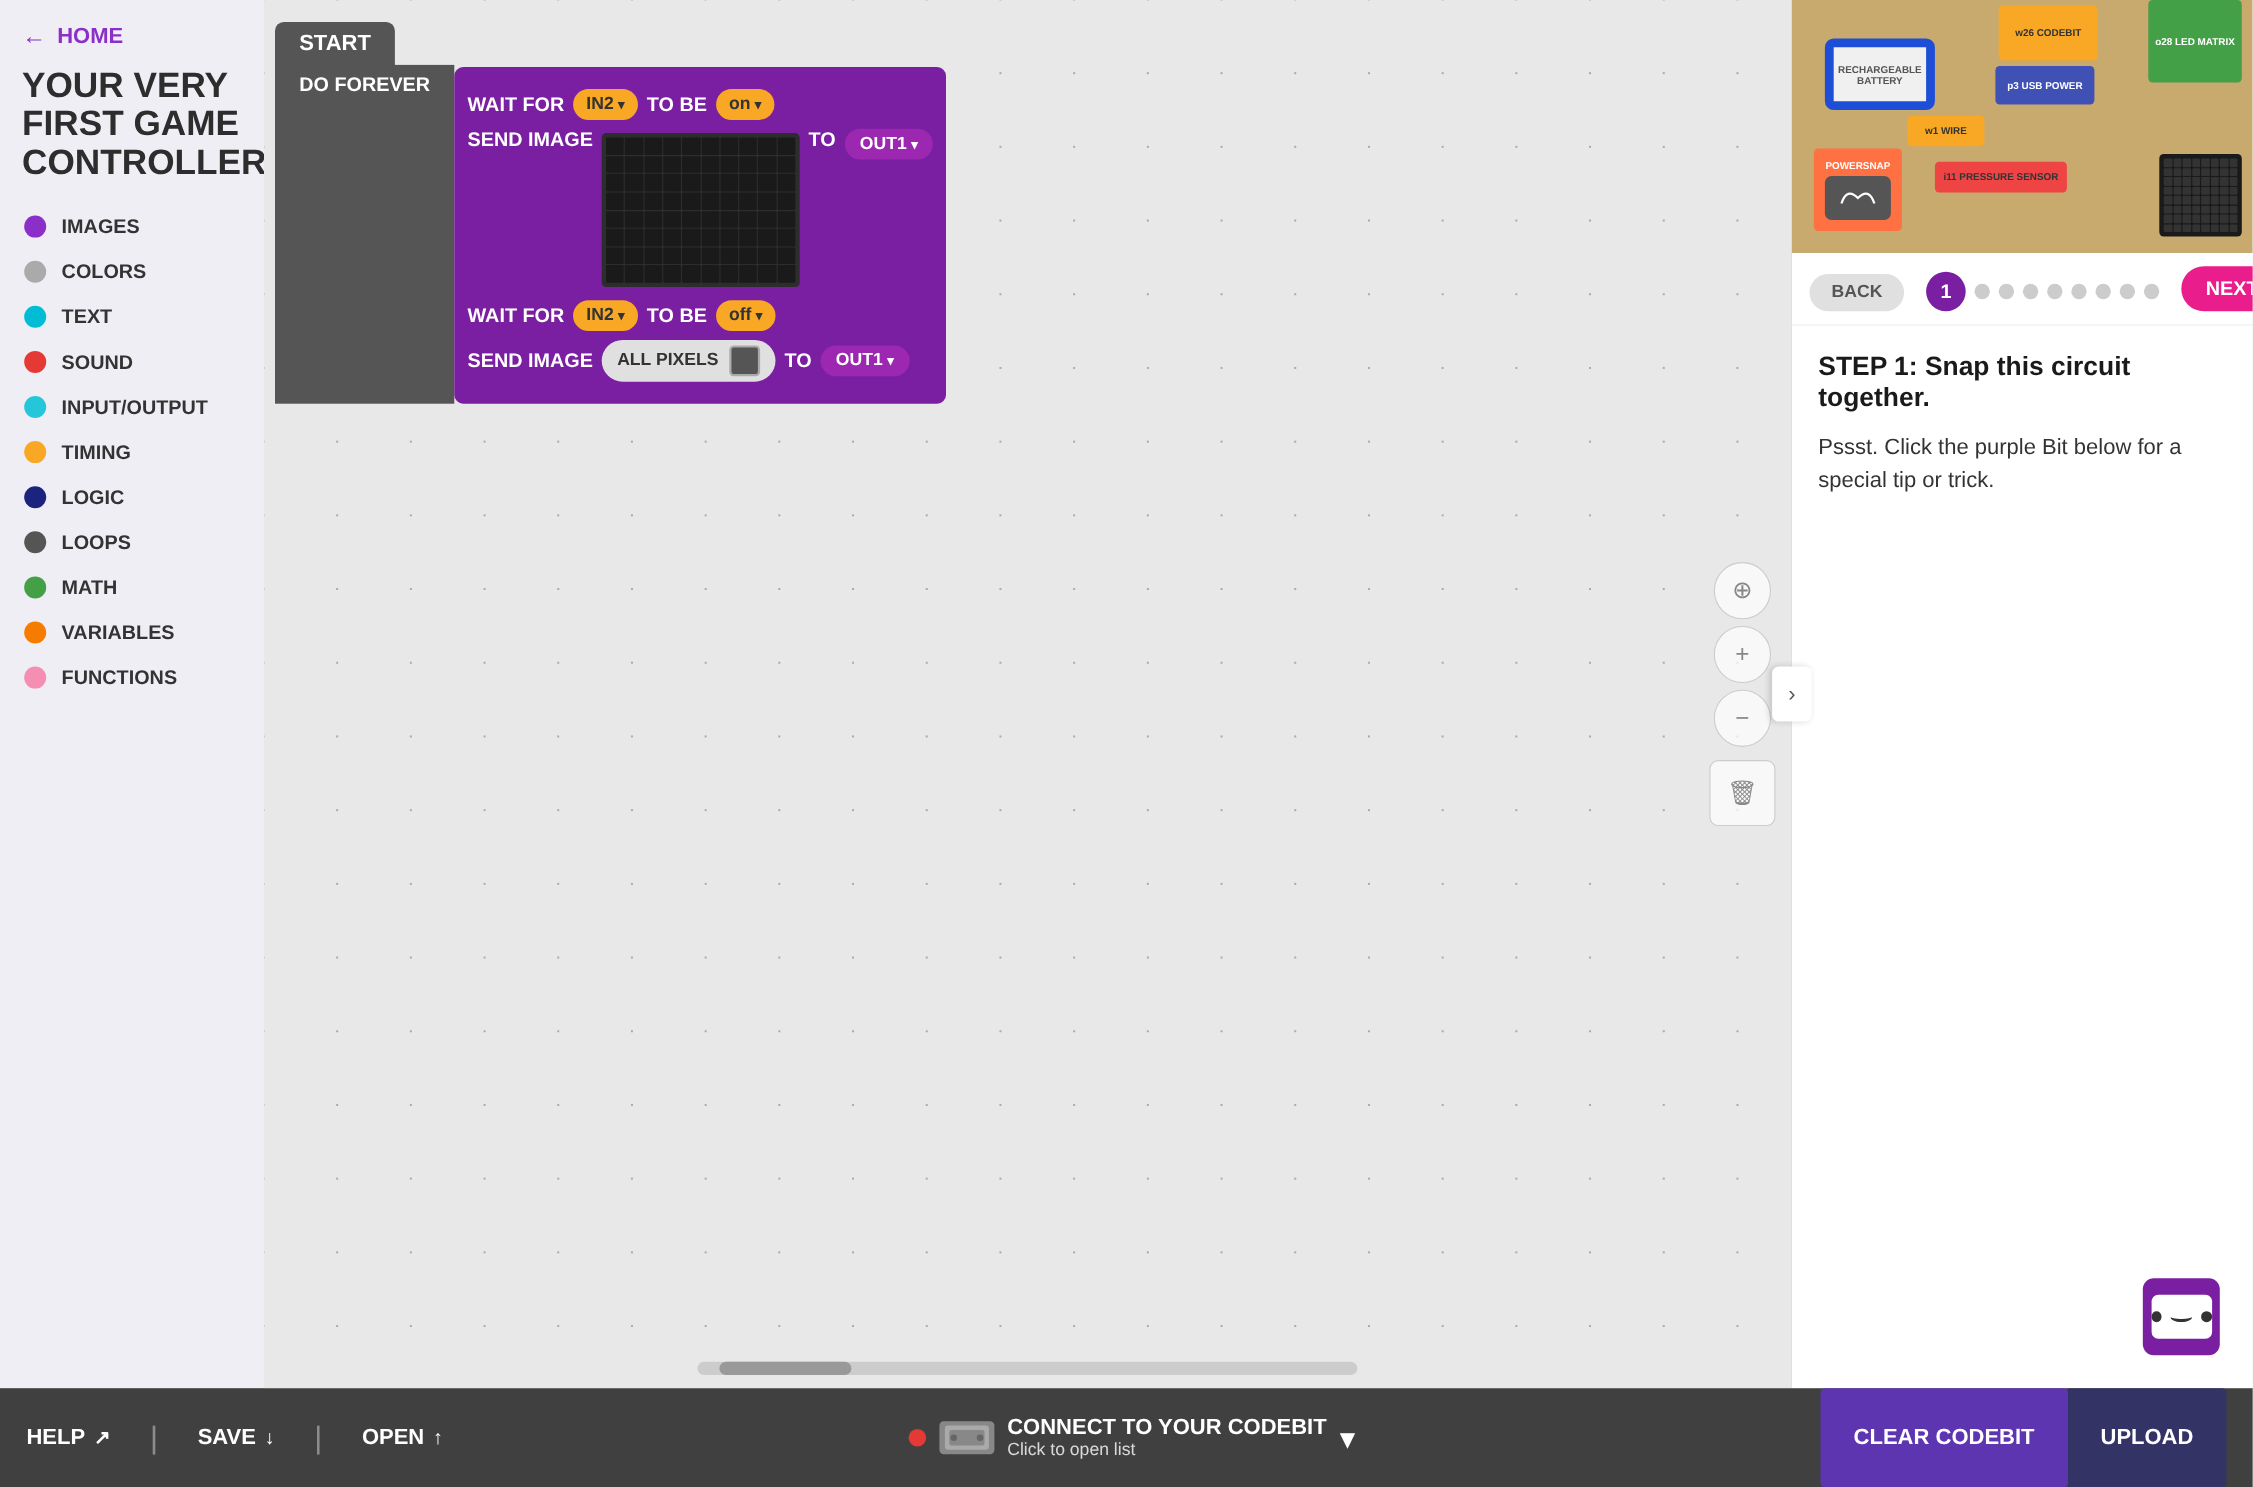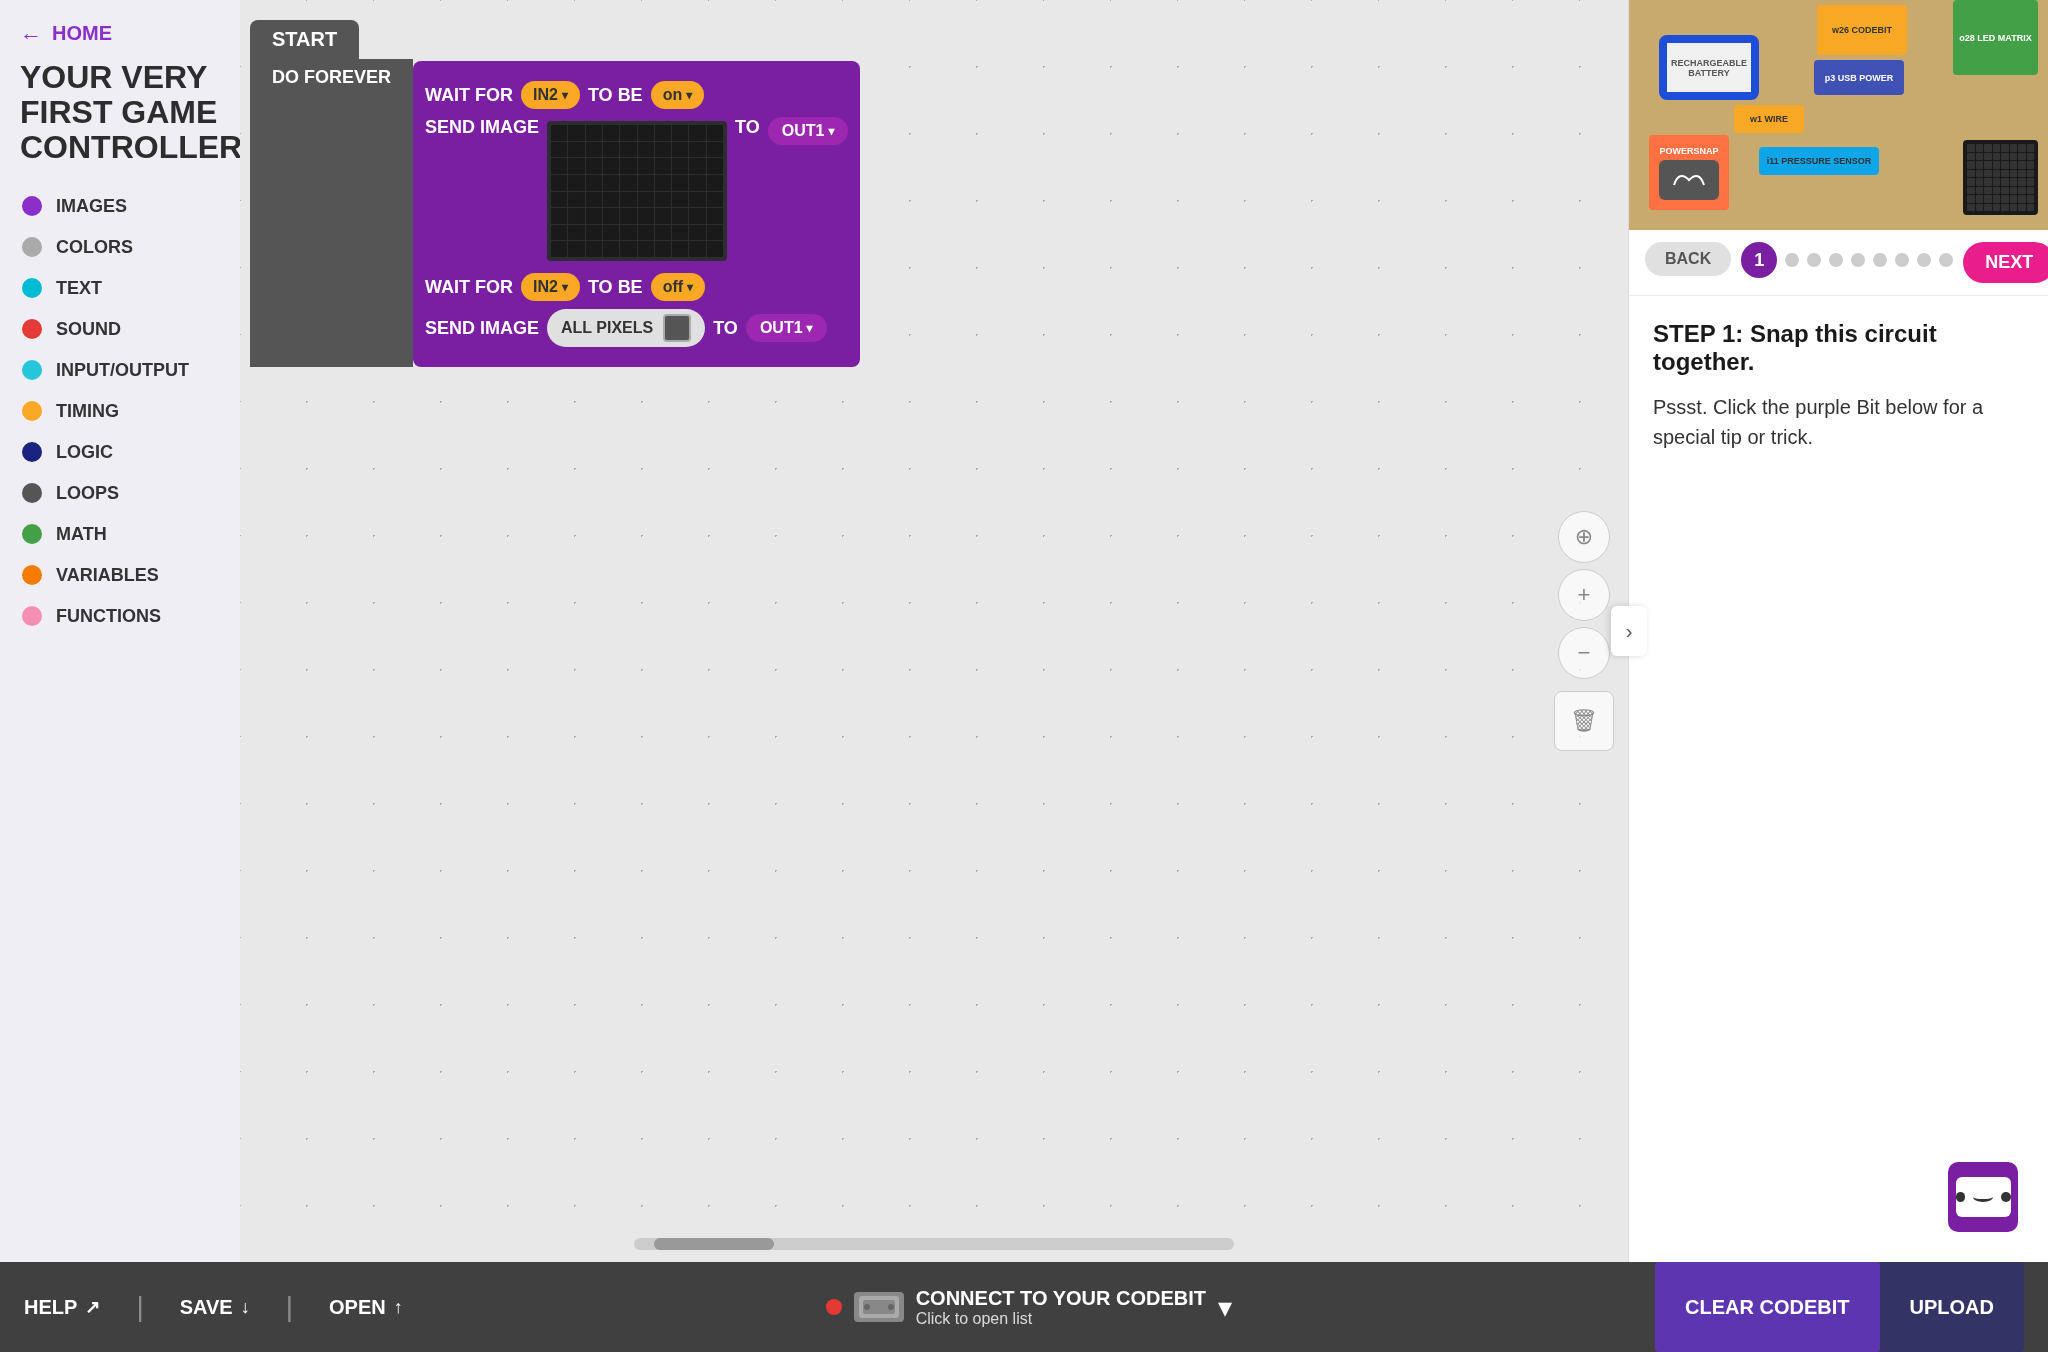--- a/index.html
+++ b/index.html
@@ -64,28 +64,28 @@
     .circuit-image { width: 100%; height: 230px; background: #c8a96e; position: relative; overflow: hidden; }
 
     
     .circuit-component { position: absolute; background: #888; border-radius: 4px; font-size: 9px; color: white; font-weight: bold; text-align: center; padding: 2px; }
     .circuit-battery { background: #f0f0f0; border: 8px solid #1d4ed8; width: 100px; height: 65px; top: 35px; left: 30px; border-radius: 8px; }
     .circuit-codebit { background: #f9a825; color: #333; width: 90px; height: 50px; top: 5px; left: 188px; font-size: 9px; font-weight: bold; display: flex; align-items: center; justify-content: center; border-radius: 4px; }
     .circuit-led-matrix { background: #43a047; color: white; width: 85px; height: 75px; top: 0px; right: 10px; font-size: 9px; font-weight: bold; display: flex; align-items: center; justify-content: center; border-radius: 4px; flex-direction: column; }
     .circuit-usb { background: #3f51b5; color: white; width: 90px; height: 35px; top: 60px; left: 185px; font-size: 9px; font-weight: bold; display: flex; align-items: center; justify-content: center; border-radius: 4px; }
     .circuit-wire { background: #f9a825; color: #333; width: 70px; height: 28px; top: 105px; left: 105px; font-size: 9px; font-weight: bold; display: flex; align-items: center; justify-content: center; border-radius: 4px; }
     .circuit-powersnap { background: #ff7043; color: white; width: 80px; height: 75px; bottom: 20px; left: 20px; font-size: 9px; font-weight: bold; display: flex; align-items: center; justify-content: center; border-radius: 4px; flex-direction: column; }
-    .circuit-pressure { background: #0ea5e9; color: #333; width: 120px; height: 28px; bottom: 55px; left: 130px; font-size: 9px; font-weight: bold; display: flex; align-items: center; justify-content: center; border-radius: 4px; text-align: right; }
+    .circuit-pressure { background: #ef4444; color: #333; width: 120px; height: 28px; bottom: 55px; left: 130px; font-size: 9px; font-weight: bold; display: flex; align-items: center; justify-content: center; border-radius: 4px; text-align: right; }
     .circuit-led-grid { width: 75px; height: 75px; bottom: 15px; right: 10px; display: grid; grid-template-columns: repeat(8, 1fr); gap: 1px; background: #1a1a1a; padding: 4px; border-radius: 4px; position: absolute; }
     .led-cell { background: #333; border-radius: 1px; }
 
     
     .panel-toggle { position: absolute; left: -18px; top: 50%; transform: translateY(-50%); background: white; width: 36px; height: 50px; border-radius: 6px; display: flex; align-items: center; justify-content: center; cursor: pointer; box-shadow: -2px 0 6px rgba(0,0,0,0.15); z-index: 10; }
 
-    .navigation-bar { display: flex; align-items: flex-start; padding: 12px 16px; border-bottom: 1px solid #eee; gap: 10px; }
+    .navigation-bar { display: flex; align-items: flex-end; padding: 12px 16px; border-bottom: 1px solid #eee; gap: 20px; }
     .nav-back-btn { background: #e0e0e0; color: #555; font-weight: 900; font-size: 16px; padding: 8px 20px; border-radius: 20px; cursor: pointer; border: none; }
     .step-indicator { display: flex; align-items: center; gap: 8px; flex: 1; }
     .step-num-circle { width: 36px; height: 36px; border-radius: 50%; background: #7b1fa2; color: white; font-weight: 900; font-size: 18px; display: flex; align-items: center; justify-content: center; }
     .step-dot { width: 14px; height: 14px; border-radius: 50%; background: #ccc; }
     .next-btn { background: #e91e8c; color: white; font-weight: 900; font-size: 18px; padding: 10px 22px; border-radius: 24px; cursor: pointer; border: none; position: relative; }
 
     .instructions { padding: 24px; flex: 1; }
     .step-title { font-size: 24px; font-weight: 900; color: #1a1a1a; margin-bottom: 16px; }
     .step-body { font-size: 20px; color: #333; line-height: 1.5; }
 

